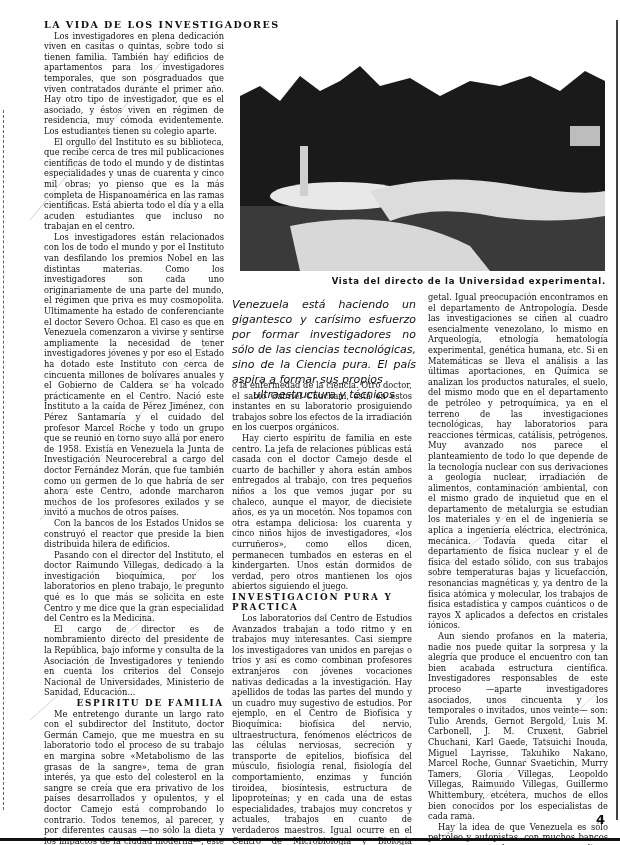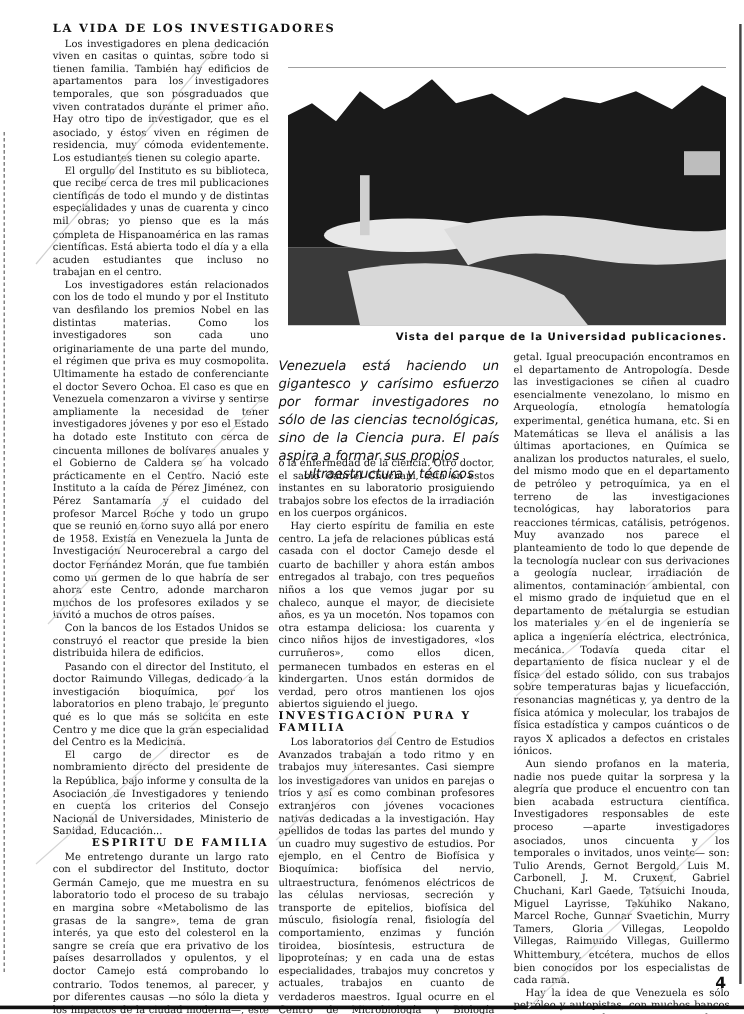--- a/index.html
+++ b/index.html
@@ -59,31 +59,31 @@
       <rect width="365" height="215" fill="#ffffff"></rect>
       <path d="M0 40 L20 30 L40 45 L60 20 L80 35 L100 25 L120 10 L140 30 L170 22 L200 40 L230 25 L260 30 L290 20 L320 35 L345 15 L365 25 L365 150 L0 150 Z" fill="#1a1a1a"></path>
       <path d="M0 150 L365 150 L365 215 L0 215 Z" fill="#3a3a3a"></path>
       <ellipse cx="100" cy="140" rx="70" ry="14" fill="#e8e8e8"></ellipse>
       <path d="M130 135 Q200 115 280 130 Q340 140 365 135 L365 160 Q300 170 240 158 Q190 150 150 165 Z" fill="#dcdcdc"></path>
       <path d="M50 170 Q150 150 230 190 L250 215 L60 215 Z" fill="#d8d8d8"></path>
       <rect x="60" y="90" width="8" height="50" fill="#cfcfcf"></rect>
       <rect x="330" y="70" width="30" height="20" fill="#bdbdbd"></rect>
     </svg>
   </div>
-  <div class="caption">Vista del parque de la Universidad publicaciones.</div>
+  <div class="caption">Vista del directo de la Universidad experimental.</div>
 
   <div class="pullquote">
     <span>Venezuela está haciendo un gigantesco y carísimo esfuerzo por formar investigadores no sólo de las ciencias tecnológicas, sino de la Ciencia pura. El país aspira a formar sus propios</span>
     <span class="last">ultraestructura y técnicos</span>
   </div>
 
   <div class="col col-2">
     <p style="text-indent:0">o la enfermedad de la ciencia. Otro doctor, el sabio Gabriel Chuchani, está en estos instantes en su laboratorio prosiguiendo trabajos sobre los efectos de la irradiación en los cuerpos orgánicos.</p>
     <p>Hay cierto espíritu de familia en este centro. La jefa de relaciones públicas está casada con el doctor Camejo desde el cuarto de bachiller y ahora están ambos entregados al trabajo, con tres pequeños niños a los que vemos jugar por su chaleco, aunque el mayor, de diecisiete años, es ya un mocetón. Nos topamos con otra estampa deliciosa: los cuarenta y cinco niños hijos de investigadores, «los curruñeros», como ellos dicen, permanecen tumbados en esteras en el kindergarten. Unos están dormidos de verdad, pero otros mantienen los ojos abiertos siguiendo el juego.</p>
-    <p class="subhead subhead-left">INVESTIGACION PURA Y FAMILIA</p>
+    <p class="subhead subhead-left">INVESTIGACION PURA Y PRACTICA</p>
     <p>Los laboratorios del Centro de Estudios Avanzados trabajan a todo ritmo y en trabajos muy interesantes. Casi siempre los investigadores van unidos en parejas o tríos y así es como combinan profesores extranjeros con jóvenes vocaciones nativas dedicadas a la investigación. Hay apellidos de todas las partes del mundo y un cuadro muy sugestivo de estudios. Por ejemplo, en el Centro de Biofísica y Bioquímica: biofísica del nervio, ultraestructura, fenómenos eléctricos de las células nerviosas, secreción y transporte de epitelios, biofísica del músculo, fisiología renal, fisiología del comportamiento, enzimas y función tiroidea, biosíntesis, estructura de lipoproteínas; y en cada una de estas especialidades, trabajos muy concretos y actuales, trabajos en cuanto de verdaderos maestros. Igual ocurre en el Centro de Microbiología y Biología celular, donde se ensayan y estudian interesantes sutilezas sobre micología, bioquímica celular, bacteriología, virus de animales, virus de plantas, inmunología, etc. En el departamento de Neurobiología hay en marcha trabajos muy sugestivos de neurofisiología, neuroquímica, biología marina, toxicología de animales acuáticos, ecotoxicología ve-</p>
   </div>
 
   <div class="col col-3">
     <p style="text-indent:0">getal. Igual preocupación encontramos en el departamento de Antropología. Desde las investigaciones se ciñen al cuadro esencialmente venezolano, lo mismo en Arqueología, etnología hematología experimental, genética humana, etc. Si en Matemáticas se lleva el análisis a las últimas aportaciones, en Química se analizan los productos naturales, el suelo, del mismo modo que en el departamento de petróleo y petroquímica, ya en el terreno de las investigaciones tecnológicas, hay laboratorios para reacciones térmicas, catálisis, petrógenos. Muy avanzado nos parece el planteamiento de todo lo que depende de la tecnología nuclear con sus derivaciones a geología nuclear, irradiación de alimentos, contaminación ambiental, con el mismo grado de inquietud que en el departamento de metalurgia se estudian los materiales y en el de ingeniería se aplica a ingeniería eléctrica, electrónica, mecánica. Todavía queda citar el departamento de física nuclear y el de física del estado sólido, con sus trabajos sobre temperaturas bajas y licuefacción, resonancias magnéticas y, ya dentro de la física atómica y molecular, los trabajos de física estadística y campos cuánticos o de rayos X aplicados a defectos en cristales iónicos.</p>
     <p>Aun siendo profanos en la materia, nadie nos puede quitar la sorpresa y la alegría que produce el encuentro con tan bien acabada estructura científica. Investigadores responsables de este proceso —aparte investigadores asociados, unos cincuenta y los temporales o invitados, unos veinte— son: Tulio Arends, Gernot Bergold, Luis M. Carbonell, J. M. Cruxent, Gabriel Chuchani, Karl Gaede, Tatsuichi Inouda, Miguel Layrisse, Takuhiko Nakano, Marcel Roche, Gunnar Svaetichin, Murry Tamers, Gloria Villegas, Leopoldo Villegas, Raimundo Villegas, Guillermo Whittembury, etcétera, muchos de ellos bien conocidos por los especialistas de cada rama.</p>
     <p>Hay la idea de que Venezuela es sólo petróleo y autopistas, con muchos bancos y pocas escuelas y menos cultura superior. Pero Venezuela está cambiando por sí misma y, aunque la Universidad esté en franca crisis, estos métodos de nuevos grados preparados en Europa y en Norteamérica están haciendo posible la mutación de la escena. El presupuesto de educación es de los más grandes de Iberoamérica, por no decir el más cuantioso, y aunque la cienmia y la investigación no la hipotecan, el camino está trazado.</p>
 
   </div>
 

